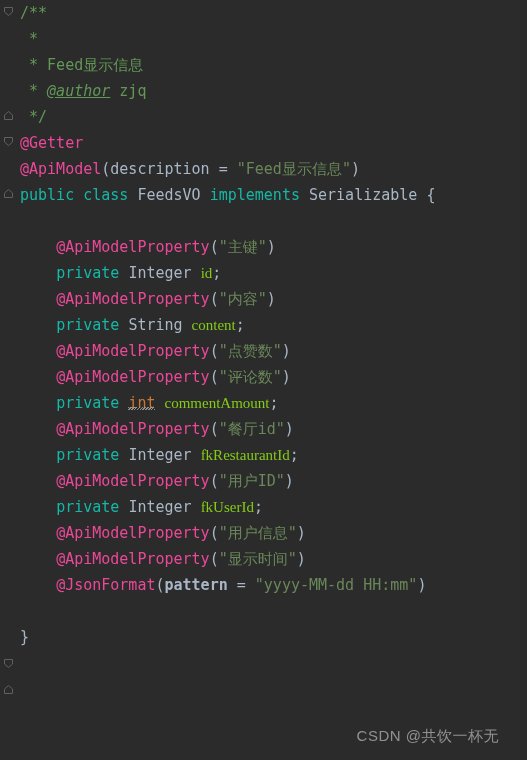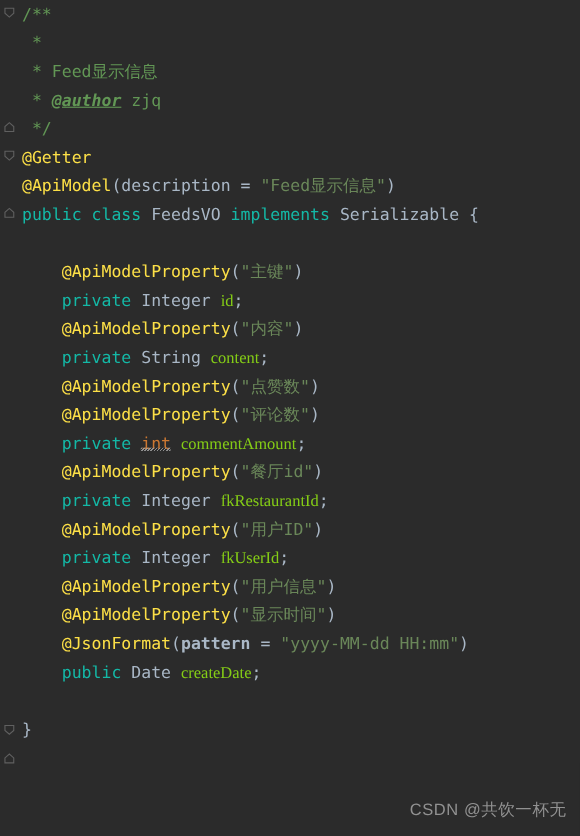--- a/index.html
+++ b/index.html
@@ -54,27 +54,27 @@
     font-size: 15px;
     white-space: pre;
     padding-left: 20px;
     letter-spacing: 0px;
   }
 
   
   .kw        { color: #14b8a6; }
   .type      { color: #a9b7c6; }
   .field     { color: #84cc16; font-family: Liberation Serif, serif; }
-  .ann       { color: #fde047; }
+  .ann       { color: #ec4899; }
   .str       { color: #6a8759; }
   .punc      { color: #a9b7c6; }
   .param     { color: #a9b7c6; margin-top: 32px; }
   .cmt       { color: #629755; }
   .cmt-plain { color: #629755; }
-  .tag       { color: #629755; font-style: italic; font-weight: bold; text-decoration: underline; }
+  .tag       { color: #629755; font-style: italic; font-weight: normal; text-decoration: underline; }
   .brace     { color: #a9b7c6; }
 
   
   .squiggle {
     position: relative;
     color: #cc7832;
   }
   .squiggle::after {
     content: "";
     position: absolute;
@@ -85,21 +85,21 @@
     background-image:
       repeating-linear-gradient(135deg,
         #a0a0a0 0px, #a0a0a0 1px,
         transparent 1px, transparent 2px);
     opacity: .85;
   }
 
   
   .watermark {
     position: absolute;
-    right: 12px;
+    right: 28px;
     bottom: 14px;
     color: #9a9a9a;
     font-size: 15px;
     font-family: "Liberation Sans", sans-serif;
     letter-spacing: .5px;
     opacity: .92;
     white-space: pre;
   }
 </style>
 </head>
@@ -157,20 +157,19 @@
       <div class="line"><span class="punc">    </span><span class="ann">@ApiModelProperty</span><span class="punc">(</span><span class="str">"点赞数"</span><span class="punc">)</span></div>
       <div class="line"><span class="punc">    </span><span class="ann">@ApiModelProperty</span><span class="punc">(</span><span class="str">"评论数"</span><span class="punc">)</span></div>
       <div class="line"><span class="punc">    </span><span class="kw">private</span><span class="punc"> </span><span class="kw squiggle">int</span><span class="punc"> </span><span class="field">commentAmount</span><span class="punc">;</span></div>
       <div class="line"><span class="punc">    </span><span class="ann">@ApiModelProperty</span><span class="punc">(</span><span class="str">"餐厅id"</span><span class="punc">)</span></div>
       <div class="line"><span class="punc">    </span><span class="kw">private</span><span class="punc"> </span><span class="type">Integer</span><span class="punc"> </span><span class="field">fkRestaurantId</span><span class="punc">;</span></div>
       <div class="line"><span class="punc">    </span><span class="ann">@ApiModelProperty</span><span class="punc">(</span><span class="str">"用户ID"</span><span class="punc">)</span></div>
       <div class="line"><span class="punc">    </span><span class="kw">private</span><span class="punc"> </span><span class="type">Integer</span><span class="punc"> </span><span class="field">fkUserId</span><span class="punc">;</span></div>
       <div class="line"><span class="punc">    </span><span class="ann">@ApiModelProperty</span><span class="punc">(</span><span class="str">"用户信息"</span><span class="punc">)</span></div>
       <div class="line"><span class="punc">    </span><span class="ann">@ApiModelProperty</span><span class="punc">(</span><span class="str">"显示时间"</span><span class="punc">)</span></div>
       <div class="line"><span class="punc">    </span><span class="ann">@JsonFormat</span><span class="punc">(</span><span class="param" style="font-weight: bold;">pattern</span><span class="punc"> = </span><span class="str">"yyyy-MM-dd HH:mm"</span><span class="punc">)</span></div>
-      <div class="line"><span class="punc">    </span><span class="kw">public</span><span class="punc"> </span><span class="type">Date</span><span class="punc"> </span><span class="field">createDate</span><span class="punc">;</span></div>
       <div class="line">&nbsp;</div>
       <div class="line"><span class="brace">}</span></div>
     </div>
 
   <div class="watermark">CSDN @共饮一杯无</div>
 
 </div>
 
 </body></html>

